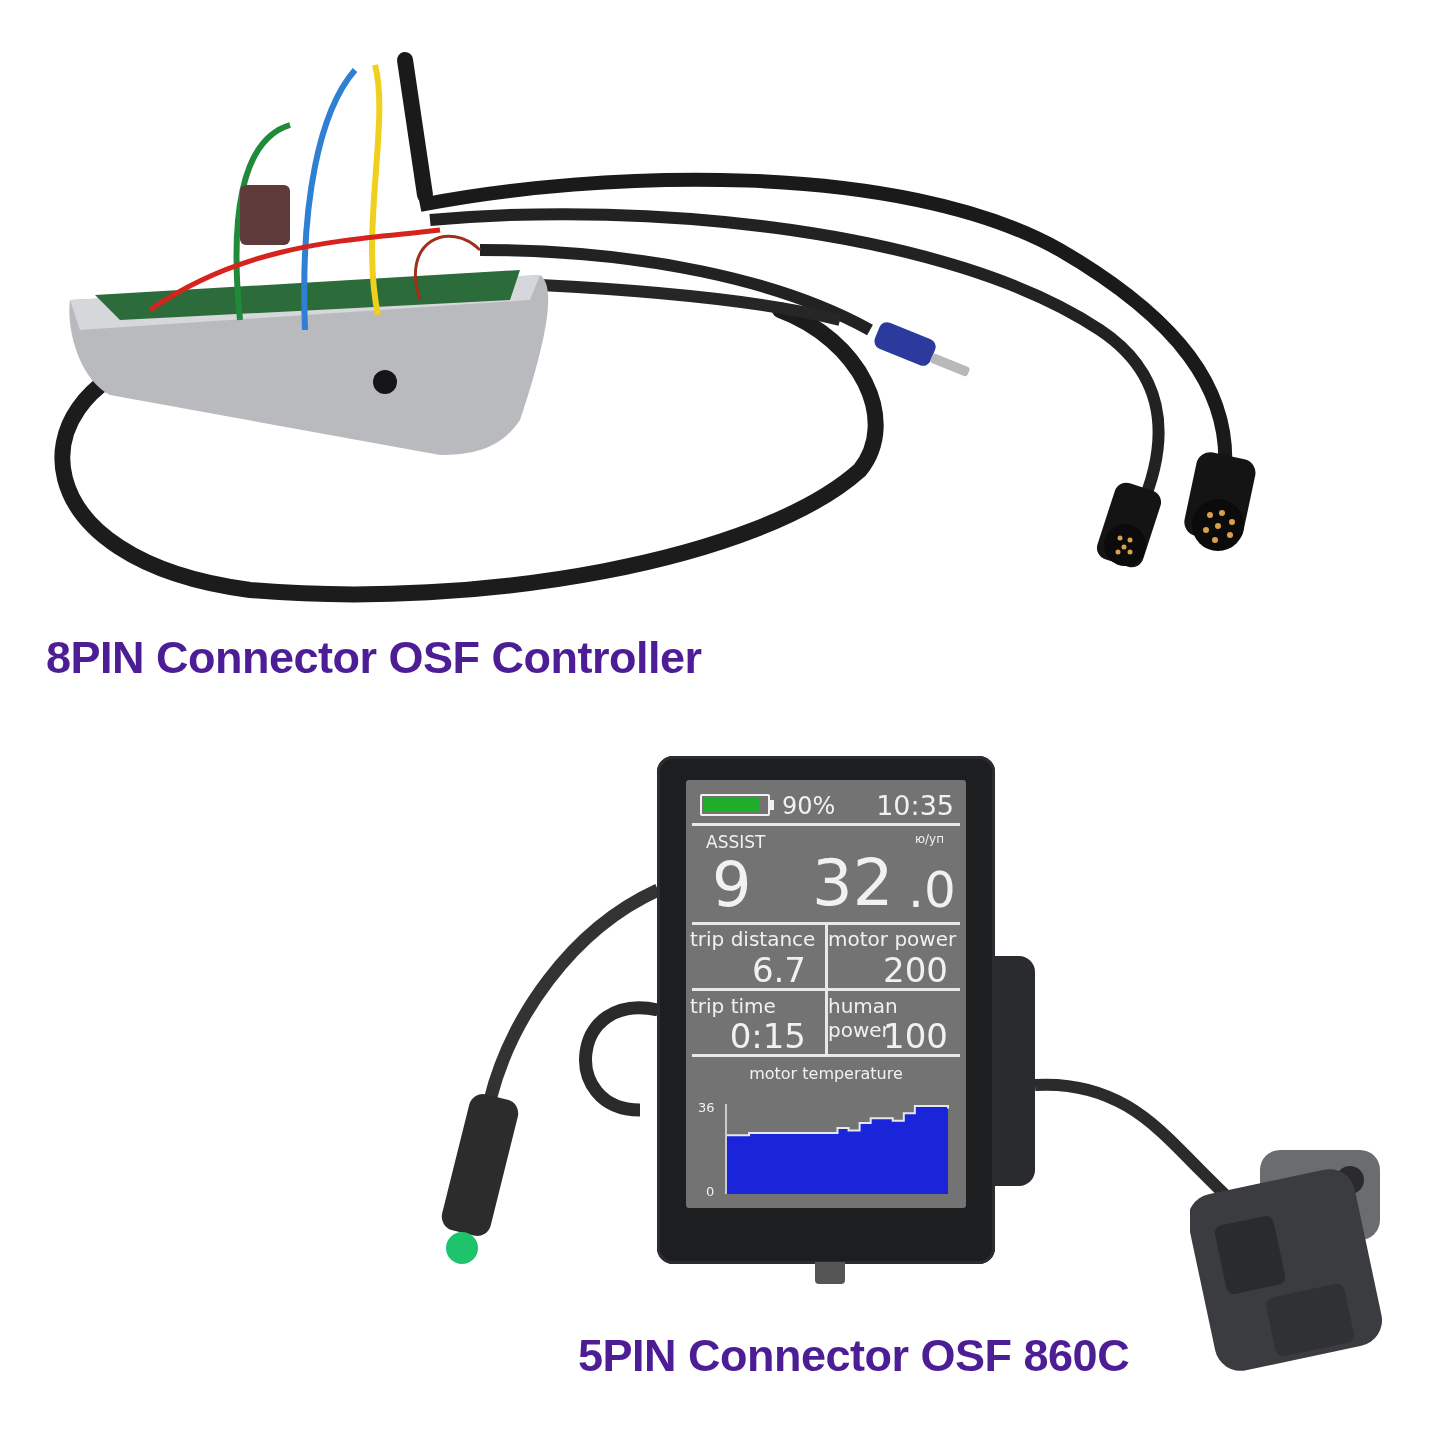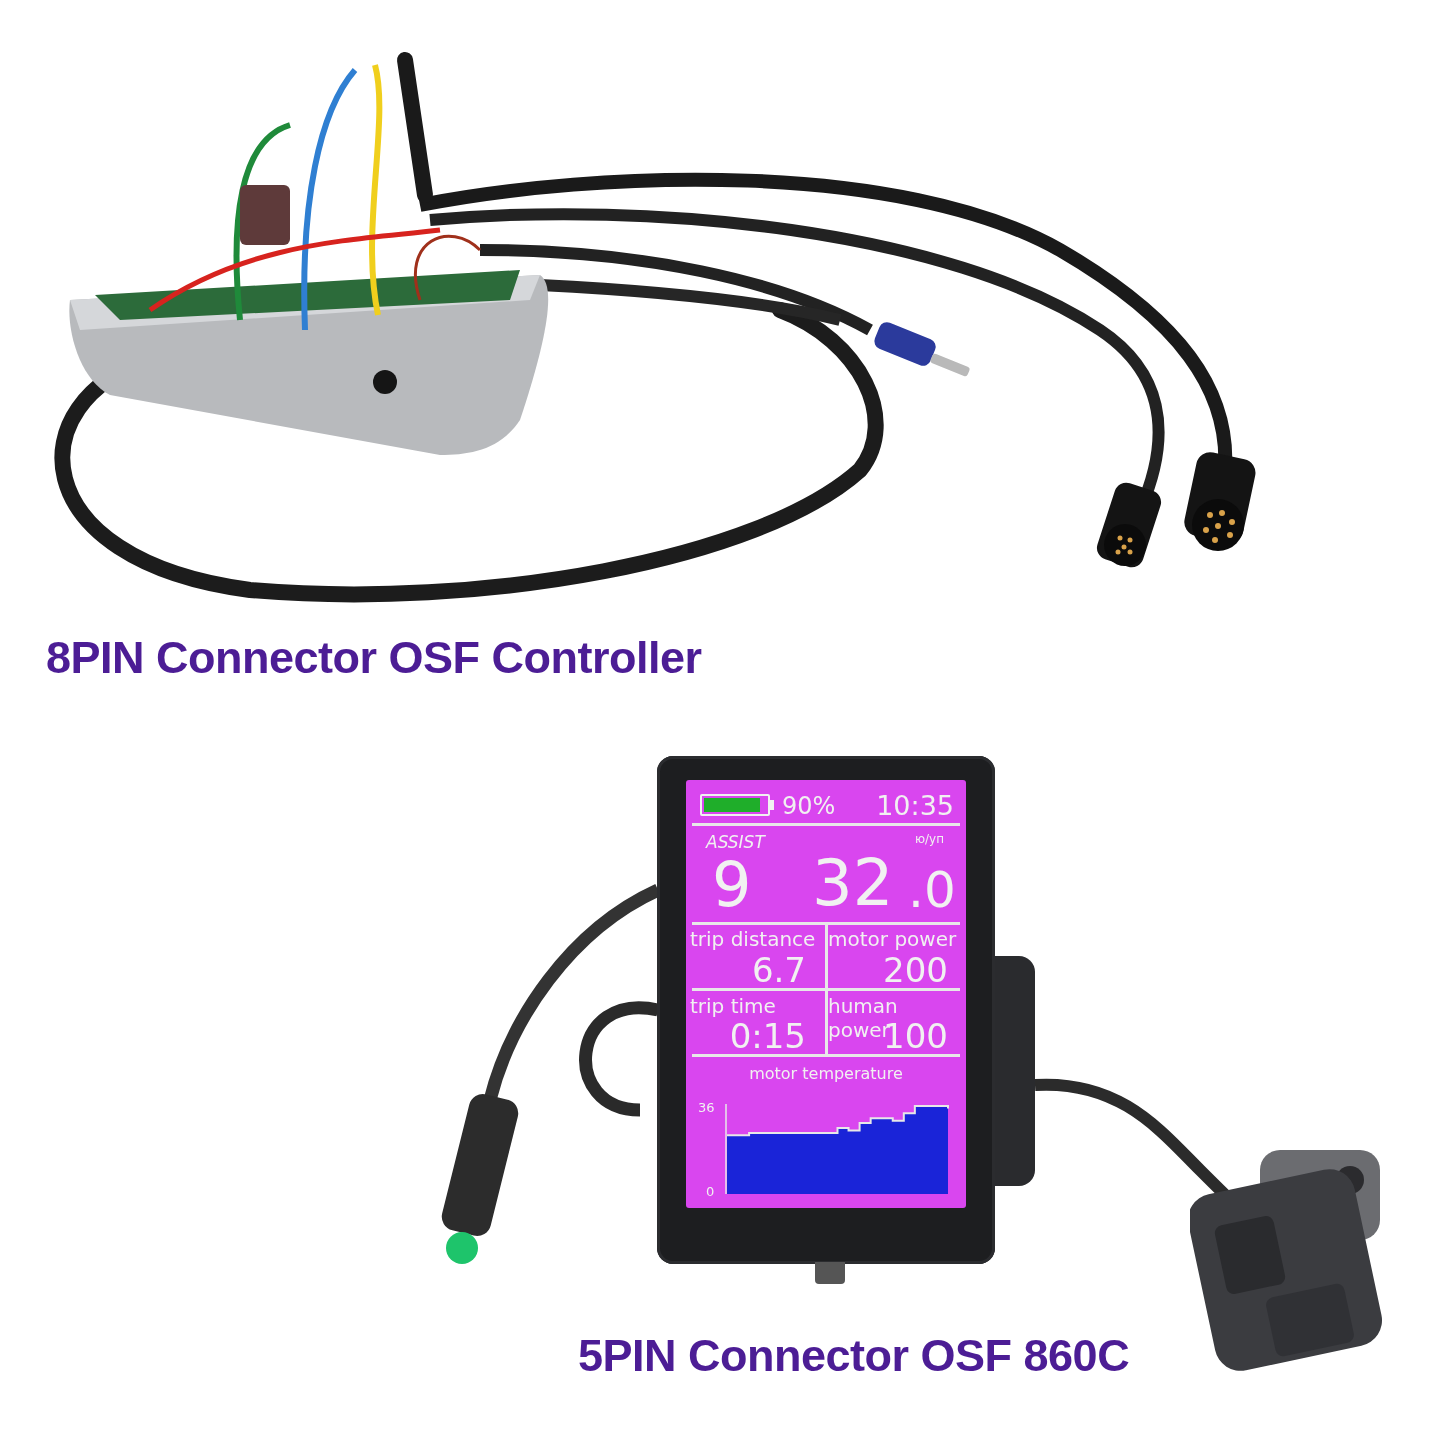--- a/index.html
+++ b/index.html
@@ -4,30 +4,30 @@
 <style>
   html, body { margin: 0; padding: 0; background: #ffffff; }
   body { width: 1445px; height: 1445px; position: relative; overflow: hidden; font-family: "DejaVu Sans", sans-serif; }
   .abs { position: absolute; }
   .caption { font-family: "Liberation Sans", sans-serif; font-weight: bold; color: #4c1d95; letter-spacing: -0.5px; }
   #cap-top { left: 46px; top: 632px; font-size: 45px; }
   #cap-bottom { left: 578px; top: 1330px; font-size: 45px; }
 
   
   #display-body { left: 657px; top: 756px; width: 338px; height: 508px; background: #1d1e20; border-radius: 16px; box-shadow: inset 0 0 0 3px #2b2c2f; }
-  #display-screen { left: 686px; top: 780px; width: 280px; height: 428px; background: #d946ef; border-radius: 3px; }
+  #display-screen { left: 686px; top: 780px; width: 280px; height: 428px; background: #737373; border-radius: 3px; }
   .scr { color: #f1f1f1; position: absolute; }
   #battery { left: 14px; top: 14px; width: 70px; height: 22px; border: 2px solid #f1f1f1; border-radius: 2px; box-sizing: border-box; padding: 2px; }
   #battery .fill { background: #1fae2a; width: 100%; height: 100%; }
   #battery-tip { left: 84px; top: 20px; width: 4px; height: 10px; background: #f1f1f1; }
   #batt-pct { left: 96px; top: 12px; font-size: 24px; }
   #clock { right: 12px; top: 10px; font-size: 27px; }
   .hline { position: absolute; height: 3px; background: #e8e8e8; left: 6px; right: 6px; }
   .vline { position: absolute; width: 3px; background: #e8e8e8; }
-  #assist-label { left: 20px; top: 52px; font-size: 17px; font-style: italic; }
+  #assist-label { left: 20px; top: 52px; font-size: 17px; }
   #assist-val { left: 26px; top: 70px; font-size: 62px; line-height: 70px; }
   #speed-unit { right: 22px; top: 52px; font-size: 12px; }
   #speed-int { left: 126px; top: 64px; font-size: 64px; line-height: 78px; }
   #speed-dec { left: 222px; top: 80px; font-size: 50px; line-height: 60px; }
   .cell-label { font-size: 20px; text-align: left; width: 134px; }
   .cell-val { font-size: 34px; text-align: right; width: 116px; }
   #temp-title { left: 0; width: 280px; text-align: center; top: 284px; font-size: 16px; }
   #chart { left: 10px; top: 318px; width: 262px; height: 104px; }
 
   

